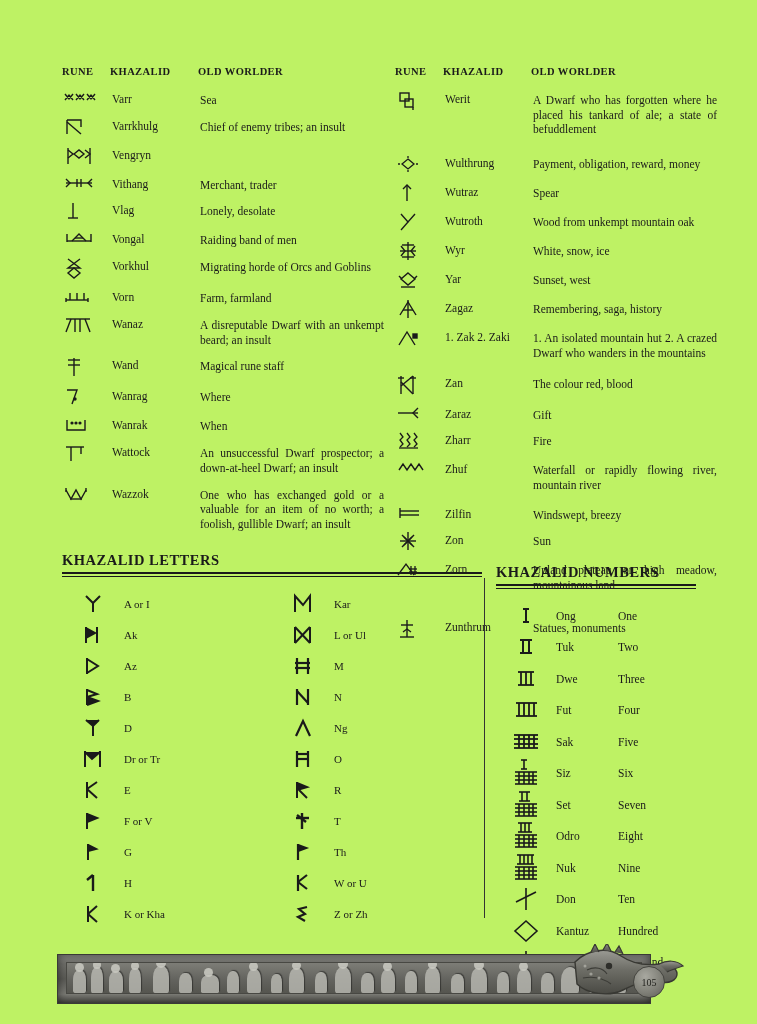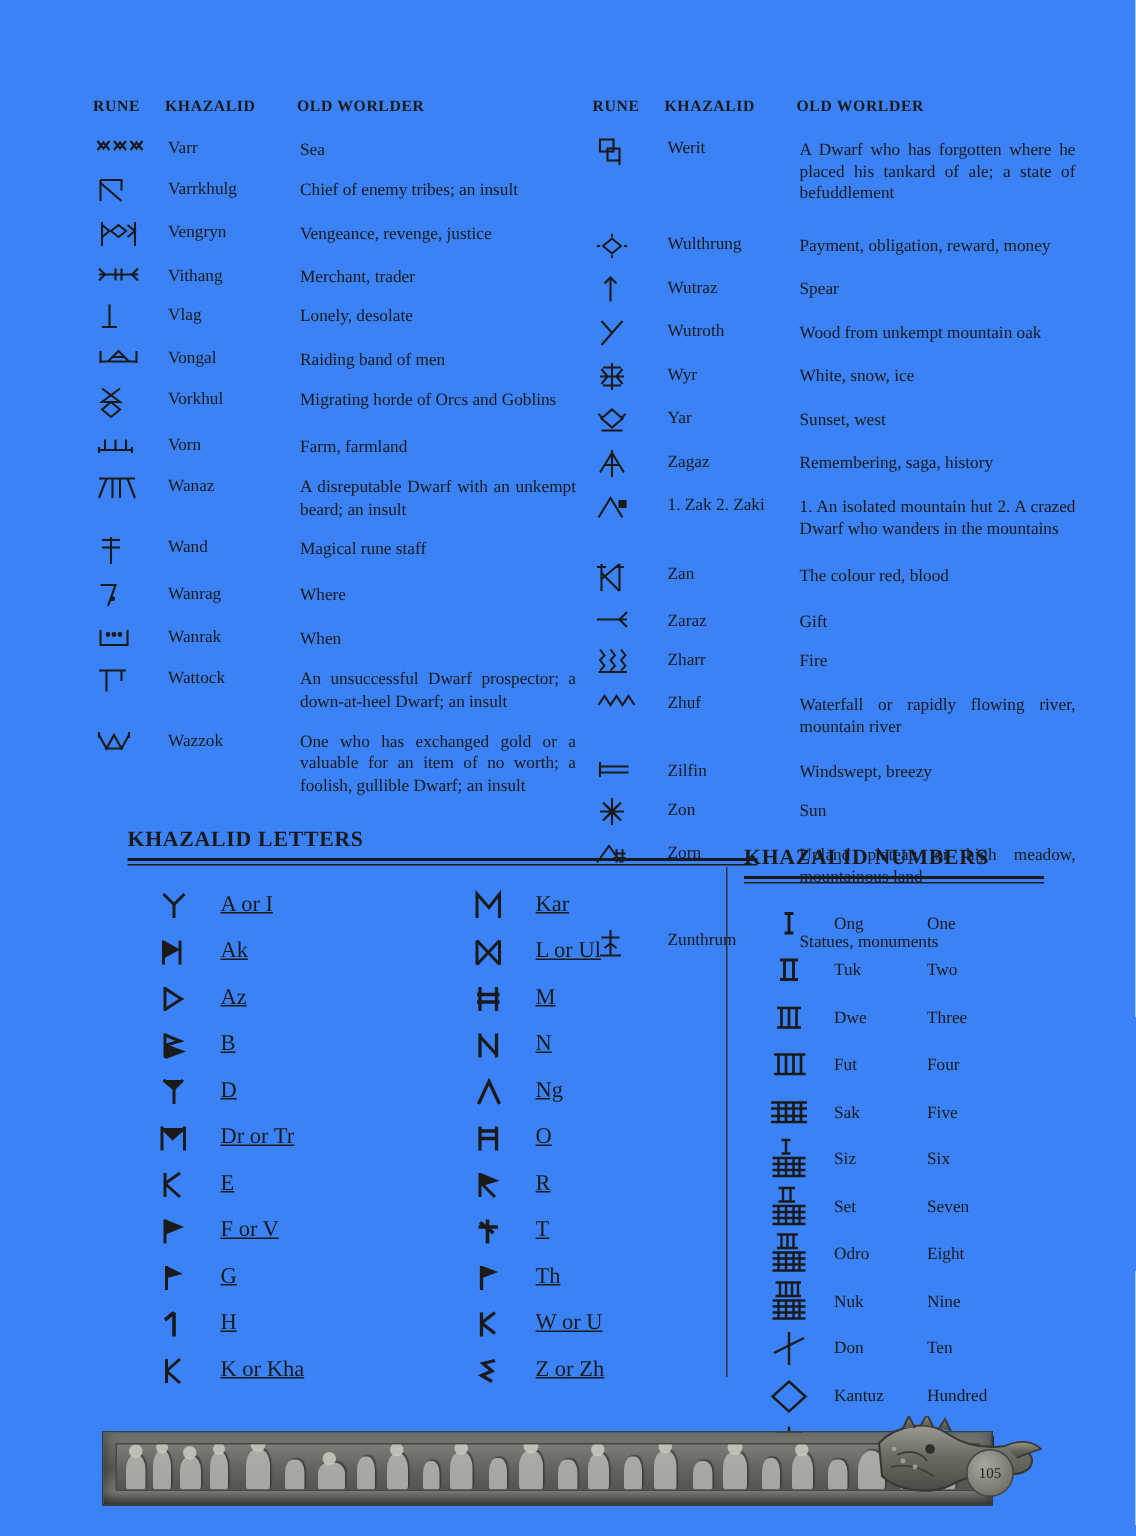--- a/index.html
+++ b/index.html
@@ -4,21 +4,21 @@
 <style>
   html, body {
     margin: 0;
     padding: 0;
     background: #ffffff;
   }
   .page {
     position: relative;
     width: 757px;
     height: 1024px;
-    background: #3b82f6;
+    background: #bef264;
     font-family: "Liberation Serif", "DejaVu Serif", serif;
     color: #1a1a1a;
     overflow: hidden;
   }
 
   
   .rune-tables {
     position: absolute;
     top: 66px;
     left: 0;
@@ -85,42 +85,40 @@
   .section-rule2 {
     border-bottom: 1px solid #1a1a1a;
   }
 
   
   .letters-section {
     position: absolute;
     top: 552px;
     left: 62px;
     width: 420px;
-    margin-left: 23px;
   }
   .letters-body {
     display: flex;
     margin-top: 11px;
   }
   .letters-subcol { width: 210px; }
   .letter-row {
     display: flex;
     align-items: center;
     height: 31px;
   }
   .letter-row .lglyph {
     width: 62px;
     flex-shrink: 0;
     display: flex;
     justify-content: center;
     align-items: center;
   }
   .letter-row .lname {
-    font-size: 15px;
-    text-decoration: underline;
+    font-size: 11px;
   }
 
   
   .numbers-section {
     position: absolute;
     top: 552px;
     left: 496px;
     width: 200px;
     margin-top: 12px;
   }
@@ -150,21 +148,21 @@
     left: 484px;
     top: 578px;
     width: 0;
     height: 340px;
     border-left: 1px solid #333;
   }
 
   
   .frieze {
     position: absolute;
-    left: 68px;
+    left: 57px;
     top: 954px;
     width: 628px;
     height: 56px;
   }
   .frieze-bar {
     position: absolute;
     left: 0;
     top: 0;
     width: 592px;
     height: 48px;
@@ -266,21 +264,20 @@
               <g stroke="#1a1a1a" stroke-width="1.4" fill="none">
             <path d="M4 4 L9 8 L4 12"></path>
                 <path d="M4 2 L4 18"></path>
             <path d="M10 8 L15 4 L20 8 L15 12 Z"></path>
             <path d="M21 4 L26 8 L21 12"></path>
                 <path d="M26 2 L26 18"></path>
           </g>
             </svg>
         </div>
         <div class="khaz">Vengryn</div>
-        <div class="old">Vengeance, revenge, justice</div>
       </div>
 
       <div class="rune-row">
         <div class="glyph">
           <svg width="42" height="16" viewBox="0 0 42 16">
               <g stroke="#1a1a1a" stroke-width="1.4" fill="none">
             <path d="M2 8 L28 8"></path>
                 <path d="M2 4 L6 8 L2 12"></path>
                 <path d="M28 4 L24 8 L28 12"></path>
             <path d="M13 4 L13 12"></path>

